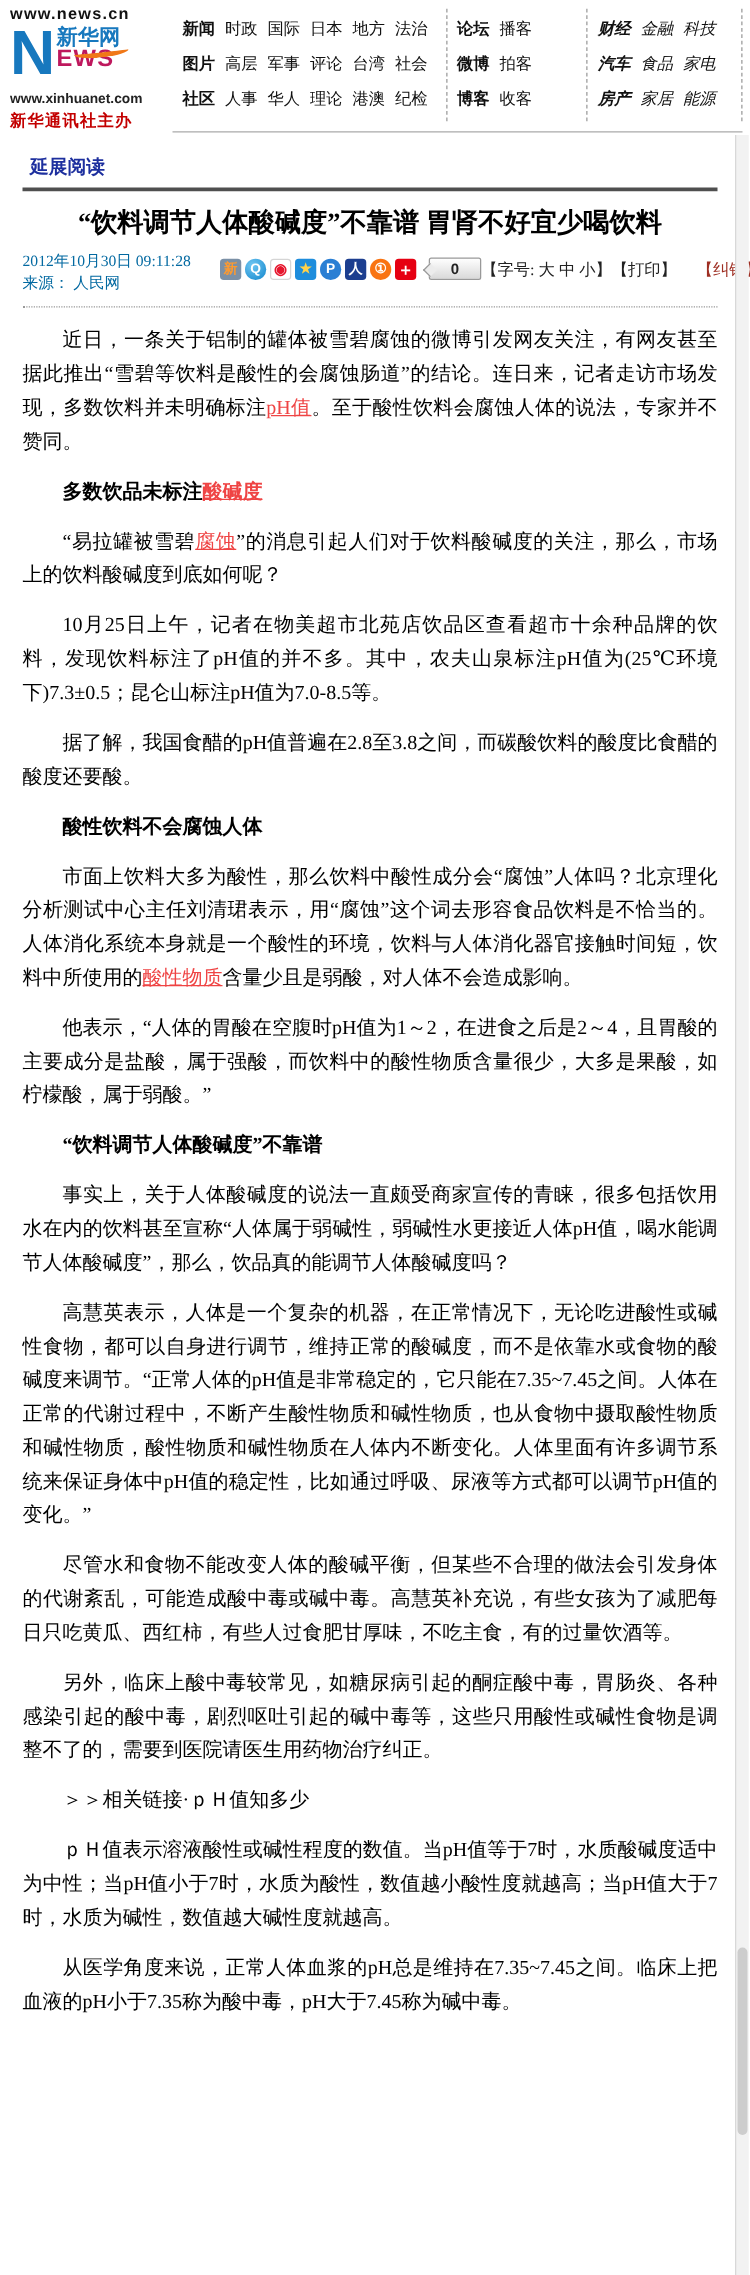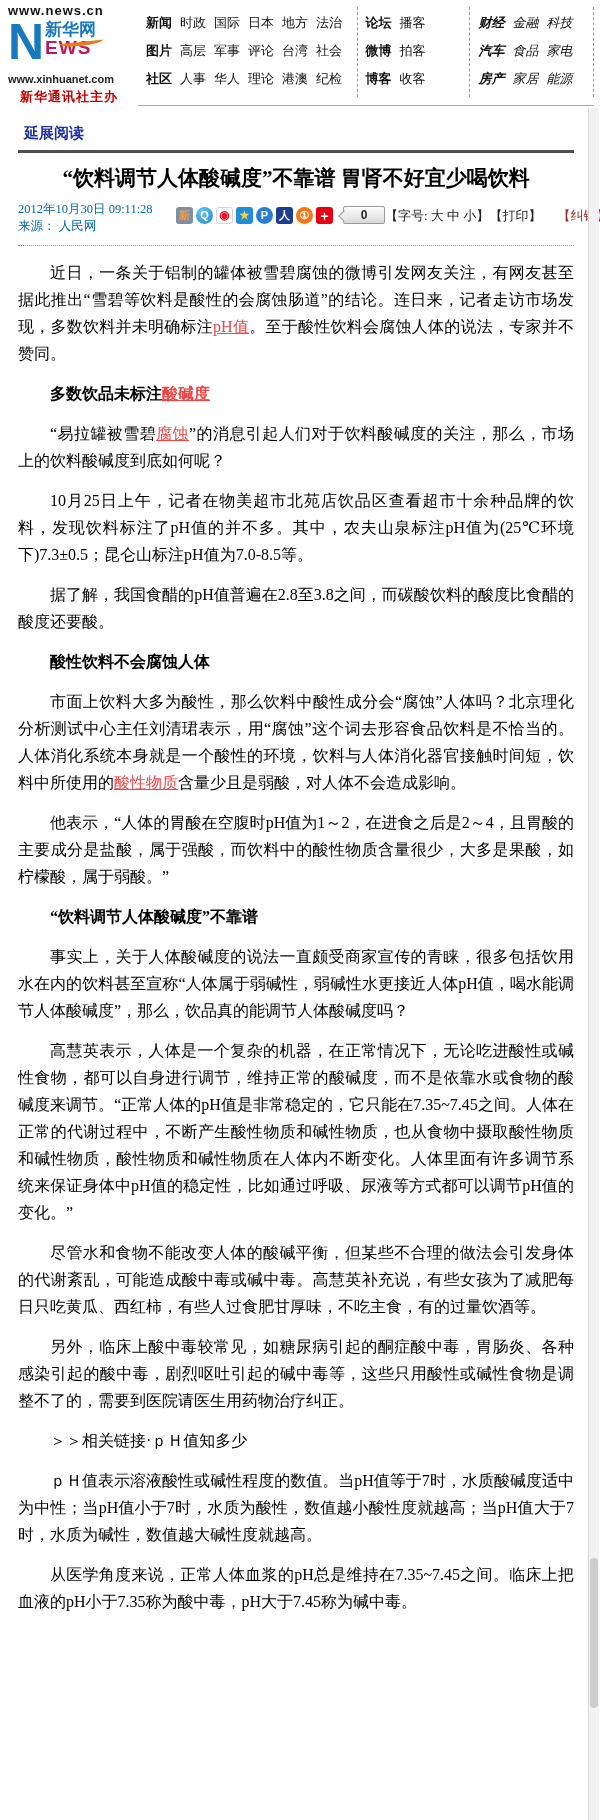--- a/index.html
+++ b/index.html
@@ -13,21 +13,21 @@
   .header { display:flex; padding:3px 6px 0 6px; }
   .logo-block { width:124px; flex:none; padding-left:2px; }
   .site-url { font:bold 13px "Liberation Sans",sans-serif; letter-spacing:1px; color:#111; }
   .logo-graphic { display:flex; align-items:flex-start; margin-top:1px; height:52px; }
   .logo-n { font:bold 50px/46px "Liberation Sans",sans-serif; color:#1778be; }
   .logo-right { display:flex; flex-direction:column; margin-left:1px; margin-top:2px; }
   .logo-cn { font:bold 17px/18px "Liberation Serif",serif; color:#1778be; text-shadow:0 0 1px #fff; }
   .logo-swoosh { width:44px; height:9px; border-bottom:4px solid #f07818; border-radius:50%; transform:rotate(-6deg); margin:-2px 0 0 14px; }
   .logo-ews { font:bold 19px/16px "Liberation Sans",sans-serif; color:#be185d; letter-spacing:1px; margin-top:-6px; }
   .logo-url { font:bold 11px "Liberation Sans",sans-serif; color:#222; margin-top:2px; }
-  .logo-org { font:bold 13px "Liberation Serif",serif; color:#c30000; margin-top:3px; letter-spacing:1px;margin-left:12px; }
+  .logo-org { font:bold 13px "Liberation Serif",serif; color:#c30000; margin-top:3px; letter-spacing:1px; }
   .nav-table { flex:1; display:flex; margin-left:8px; border-bottom:1px solid #aaa; padding:4px 0 8px 0; }
   .nav-col { display:flex; flex-direction:column; justify-content:flex-start; padding:2px 8px; border-right:1px dashed #999; }
   .nav-col:first-child { flex:1.9; }
   .nav-col.c2 { flex:0.9; }
   .nav-col.c3 { flex:1;font-style:italic; }
   .nav-row { display:flex; gap:8px; margin:5px 0; font-size:13px; white-space:nowrap; }
   .nav-row .lead { font-weight:bold; }
   .nav-row span { cursor:pointer; color:#111; }
   
   .scroll-strip { position:absolute; right:1px; top:108px; width:11px; height:1712px;

